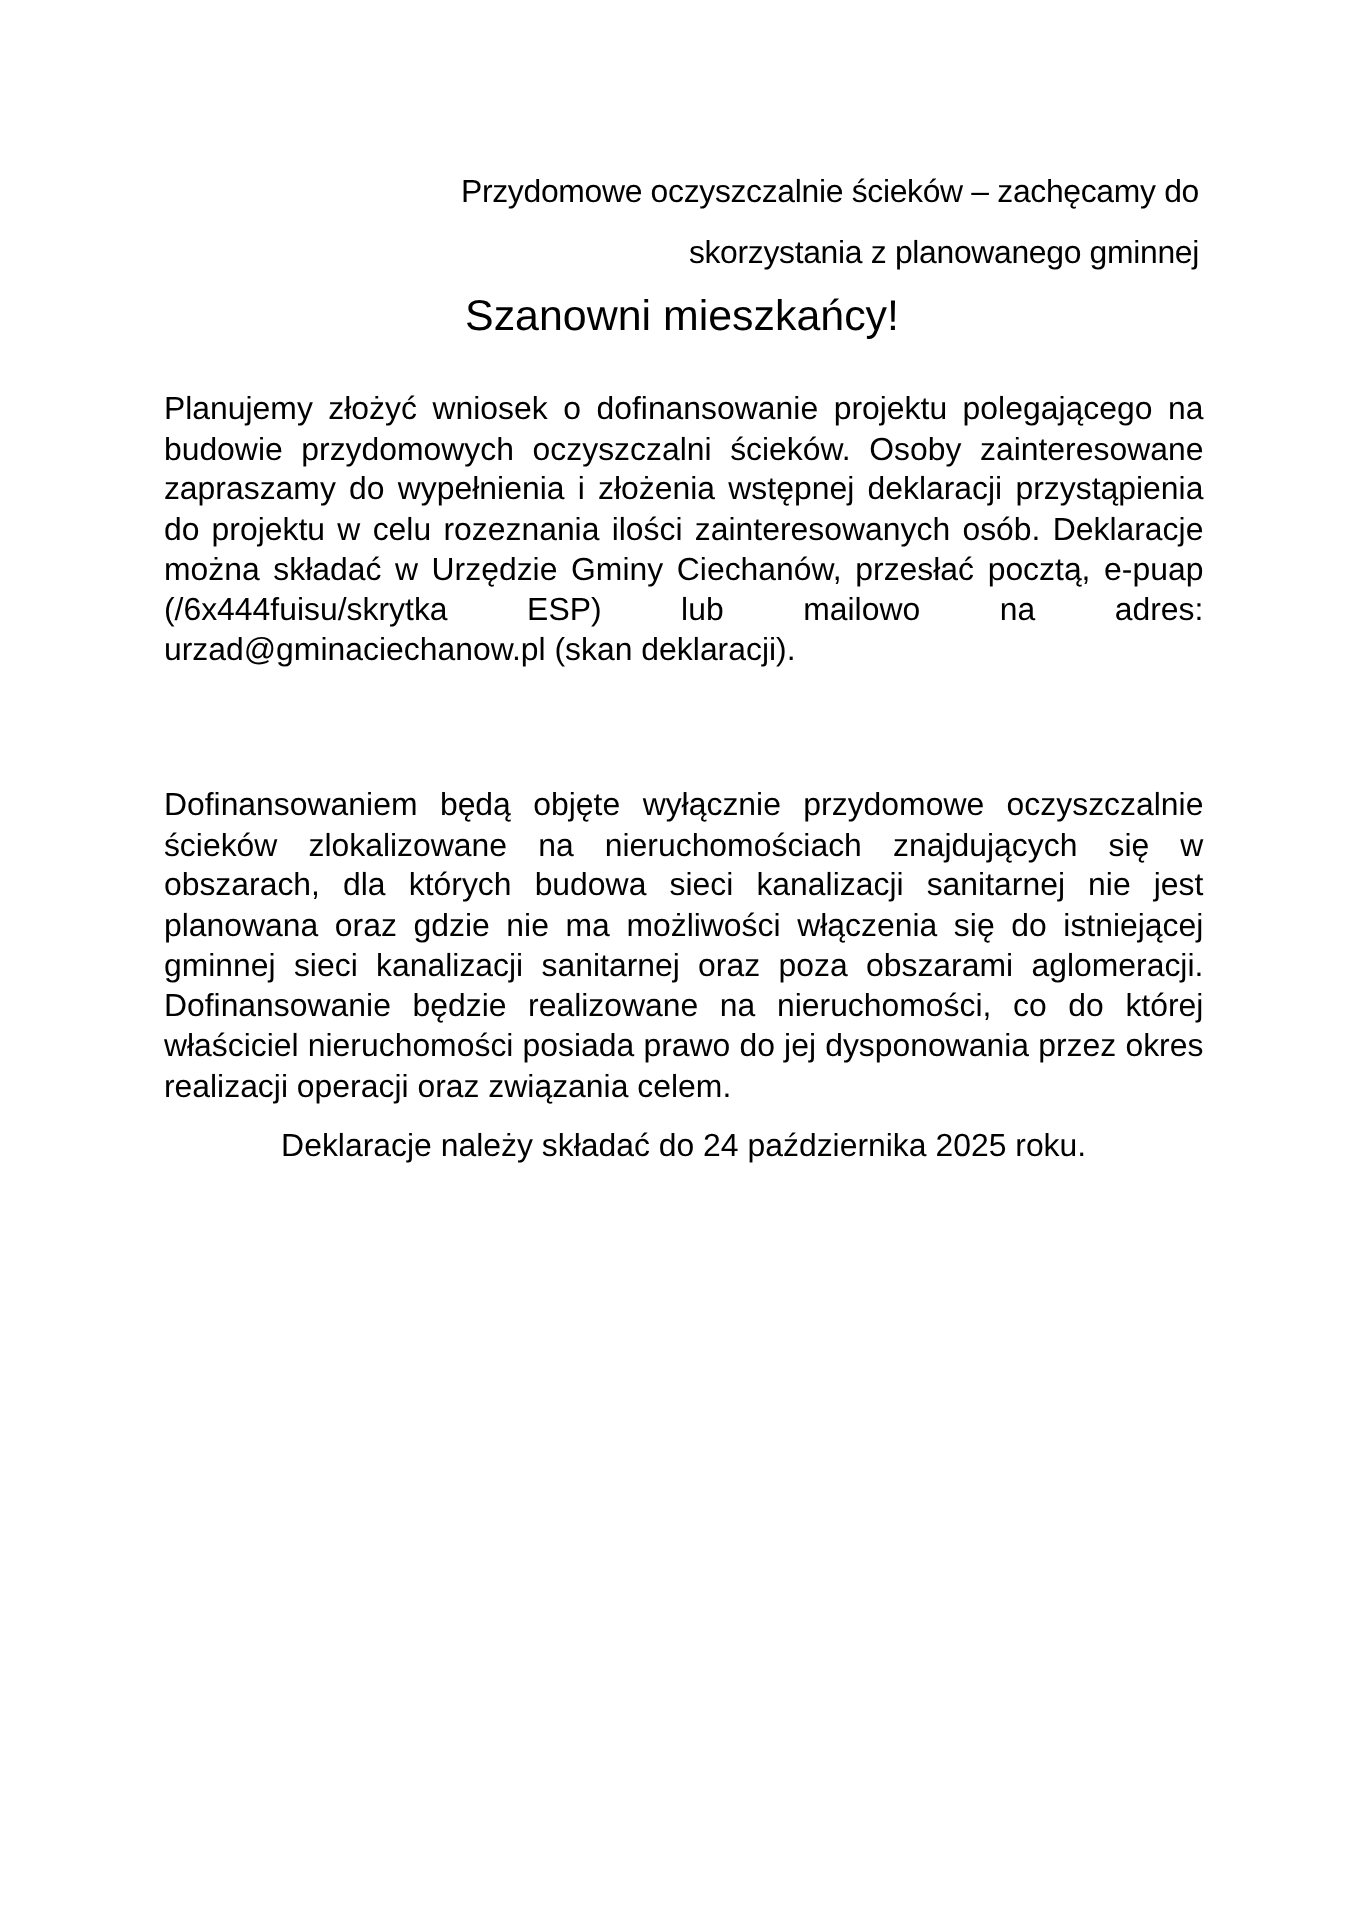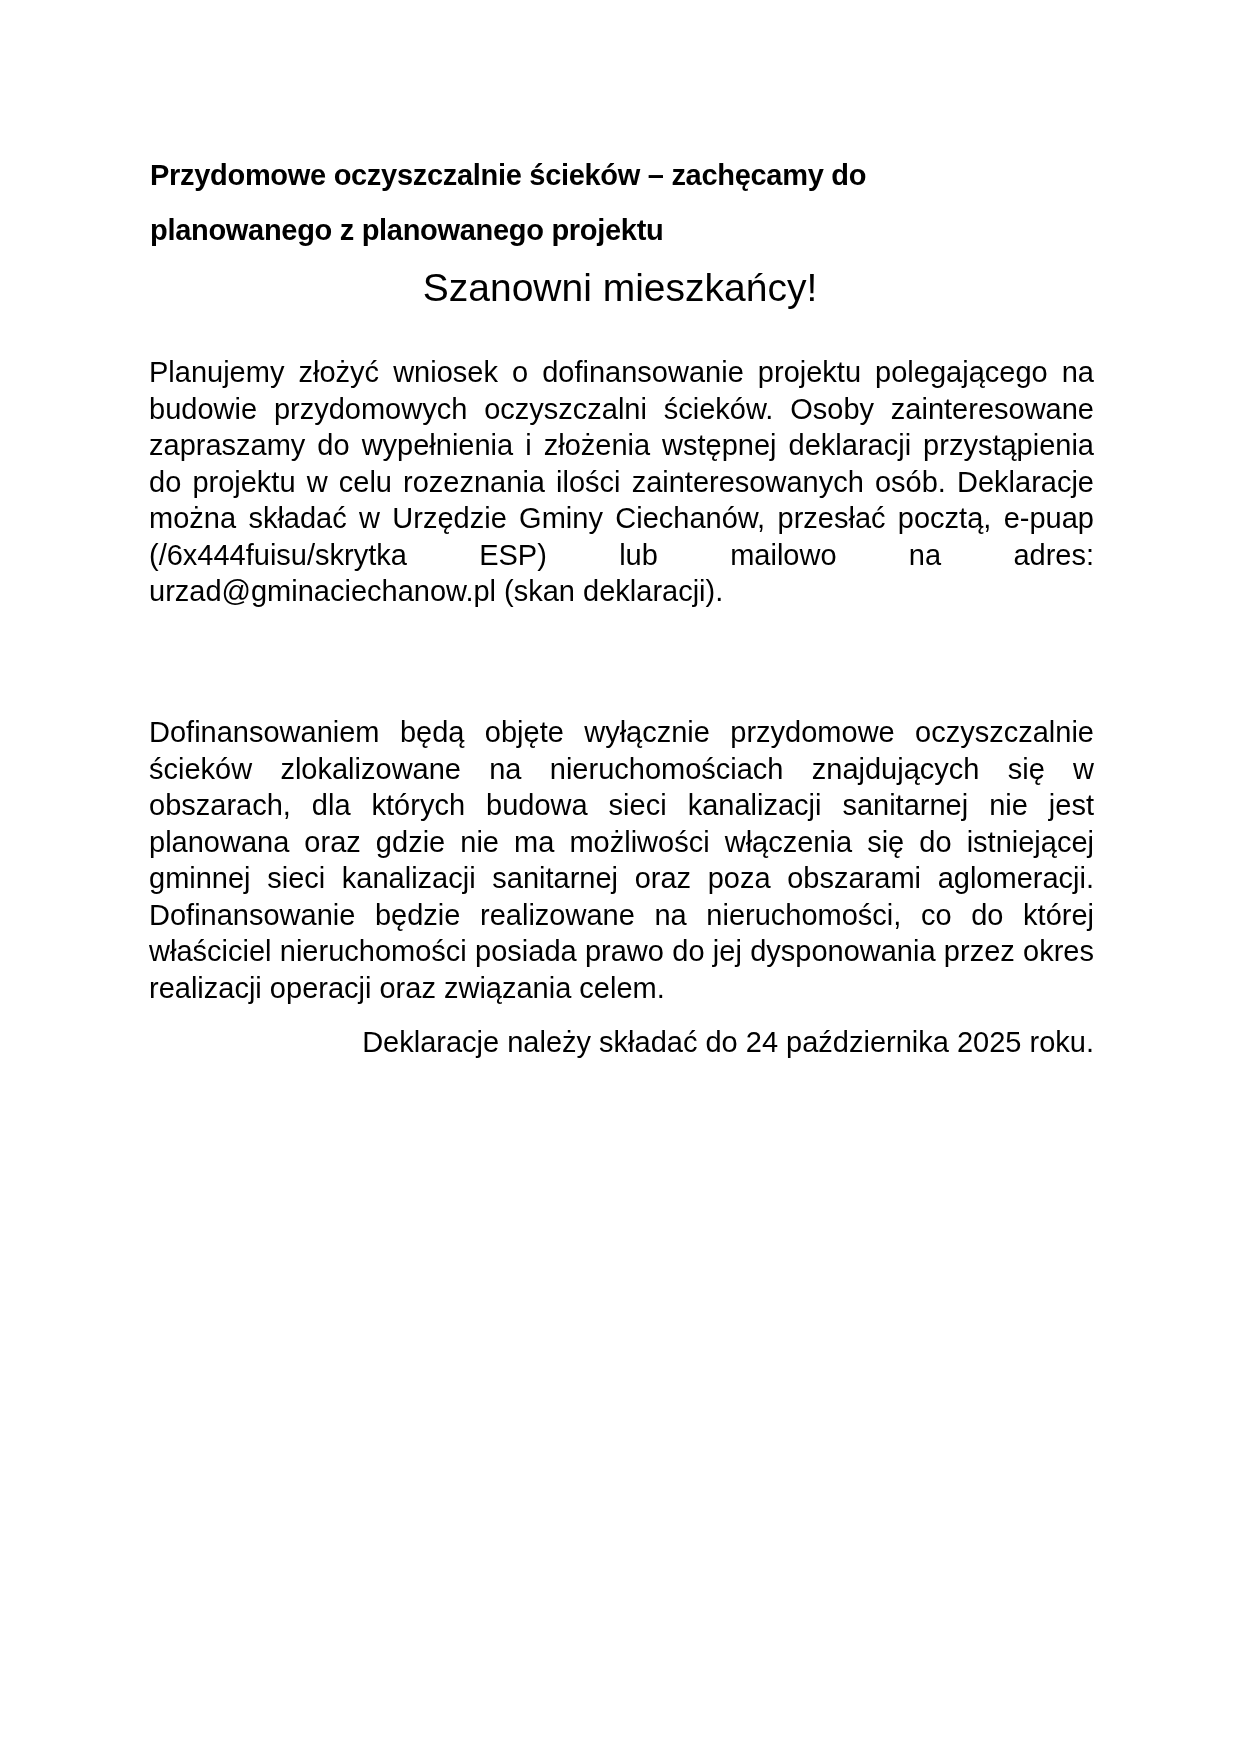--- a/index.html
+++ b/index.html
@@ -19,23 +19,23 @@
       left: 0; top: 0;
       width: 1240px;
       height: 1755px;
       background: #ffffff;
     }
     .title {
       position: absolute;
       left: 150px;
       width: 940px;
       top: 148px;
-      text-align: left;
+      text-align: right;
       font-family: "Liberation Sans", sans-serif;
-      font-weight: bold;
+      font-weight: normal;
       font-size: 29px;
       line-height: 55px;
       letter-spacing: -0.3px;
       margin: 0;
     }
     .greeting {
       position: absolute;
       left: 150px;
       width: 940px;
       top: 270px;
@@ -50,30 +50,30 @@
       left: 149px;
       width: 945px;
       font-family: Liberation Sans, sans-serif;
       font-size: 29px;
       line-height: 36.5px;
       text-align: justify;
       margin: 0;
     }
     .p1 { top: 354px; }
     .p2 { top: 714px; }
-    .p3 { top: 1024px; text-align: right; }
+    .p3 { top: 1024px; text-align: center; }
     .p4 { top: 1106px; text-align: left; }
   </style>
 </head>
 <body>
 
 <div class="page">
   <h1 class="title">
     <span>Przydomowe oczyszczalnie ścieków – zachęcamy do</span><br>
-    <span>planowanego z planowanego projektu</span>
+    <span>skorzystania z planowanego gminnej</span>
   </h1>
 
   <p class="greeting">Szanowni mieszkańcy!</p>
 
   <p class="para p1">Planujemy złożyć wniosek o dofinansowanie projektu polegającego na budowie przydomowych oczyszczalni ścieków. Osoby zainteresowane zapraszamy do wypełnienia i złożenia wstępnej deklaracji przystąpienia do projektu w celu rozeznania ilości zainteresowanych osób. Deklaracje można składać w Urzędzie Gminy Ciechanów, przesłać pocztą, e-puap (/6x444fuisu/skrytka ESP) lub mailowo na adres: urzad@gminaciechanow.pl (skan deklaracji).</p>
   <p class="para p2">Dofinansowaniem będą objęte wyłącznie przydomowe oczyszczalnie ścieków zlokalizowane na nieruchomościach znajdujących się w obszarach, dla których budowa sieci kanalizacji sanitarnej nie jest planowana oraz gdzie nie ma możliwości włączenia się do istniejącej gminnej sieci kanalizacji sanitarnej oraz poza obszarami aglomeracji. Dofinansowanie będzie realizowane na nieruchomości, co do której właściciel nieruchomości posiada prawo do jej dysponowania przez okres realizacji operacji oraz związania celem.</p>
   <p class="para p3">Deklaracje należy składać do 24 października 2025 roku.</p>
 </div>
 
 </body></html>

